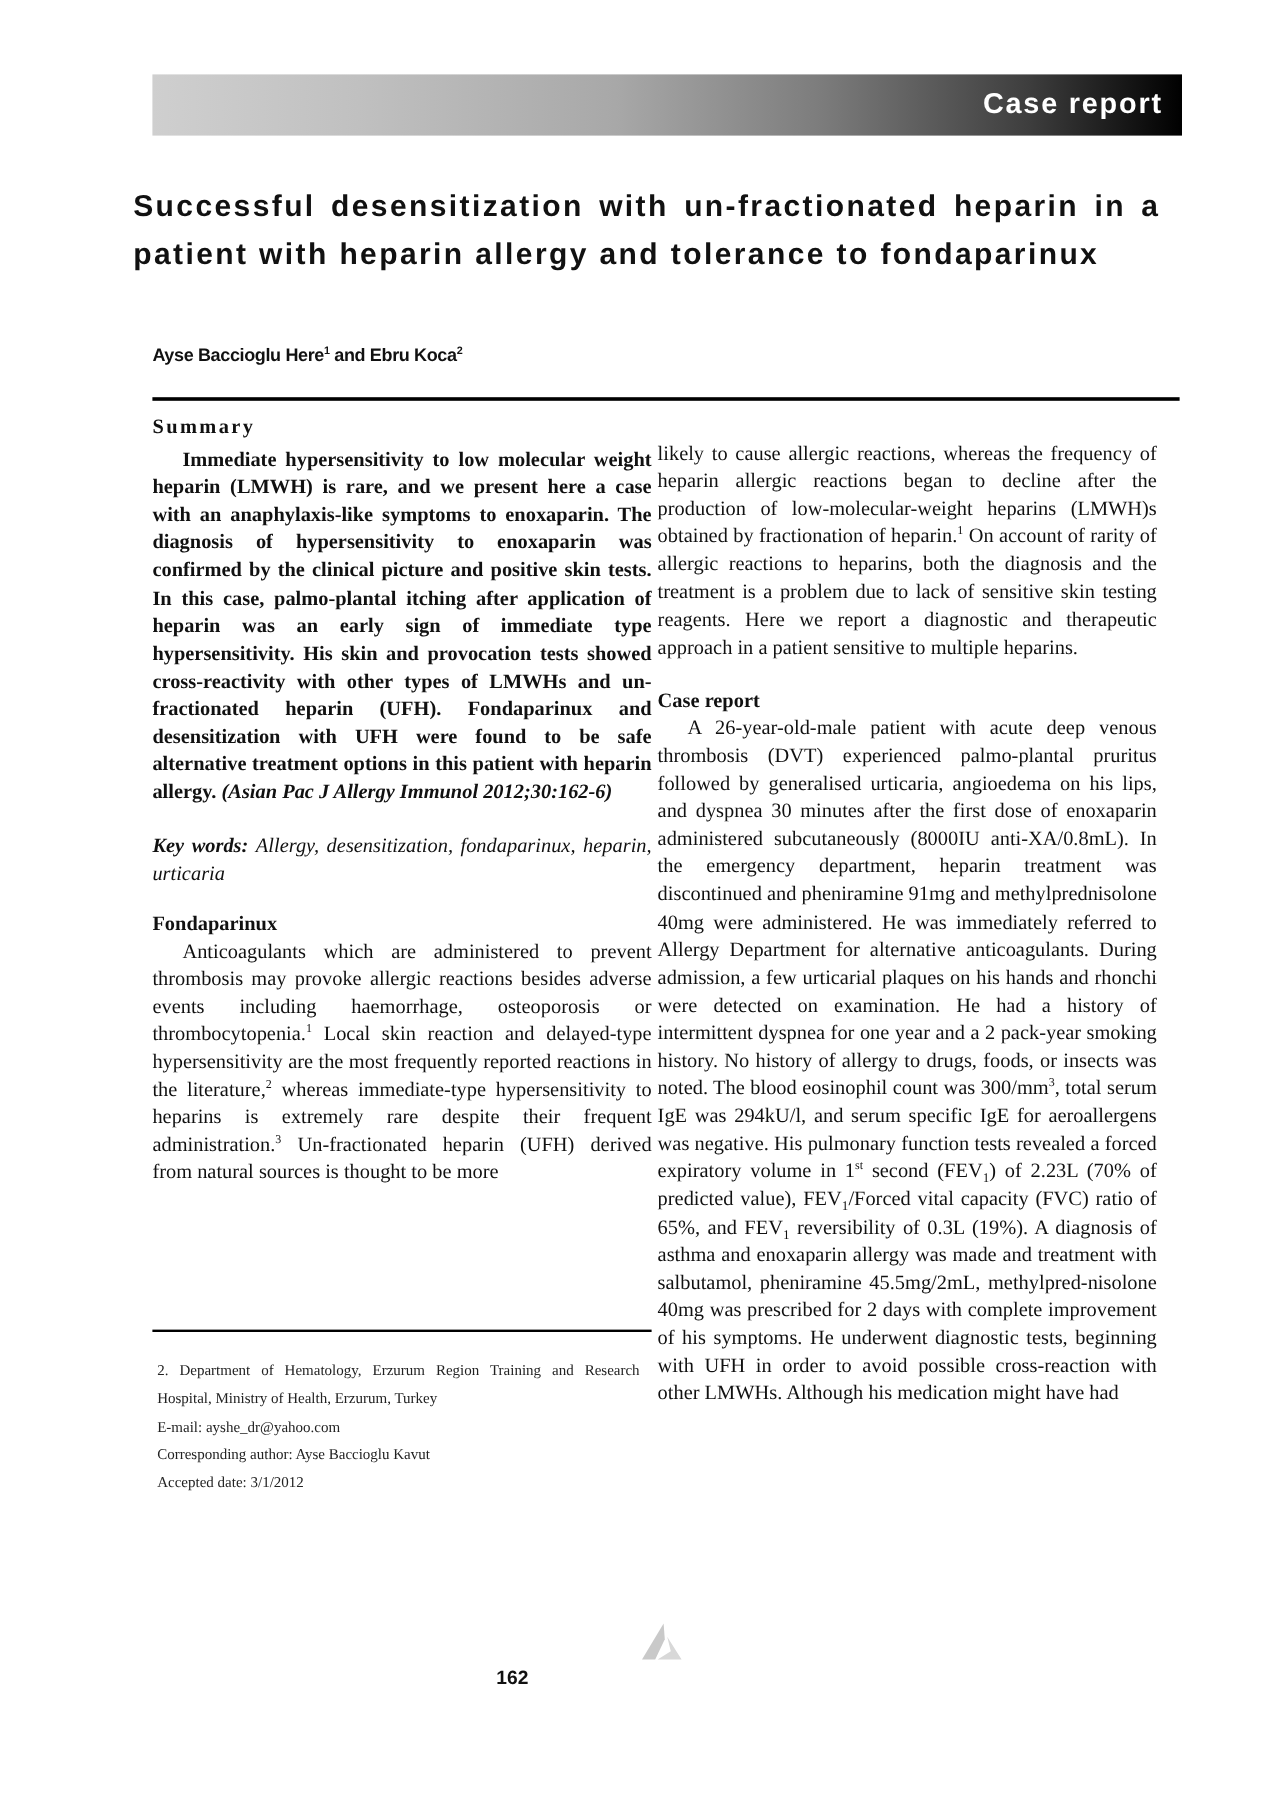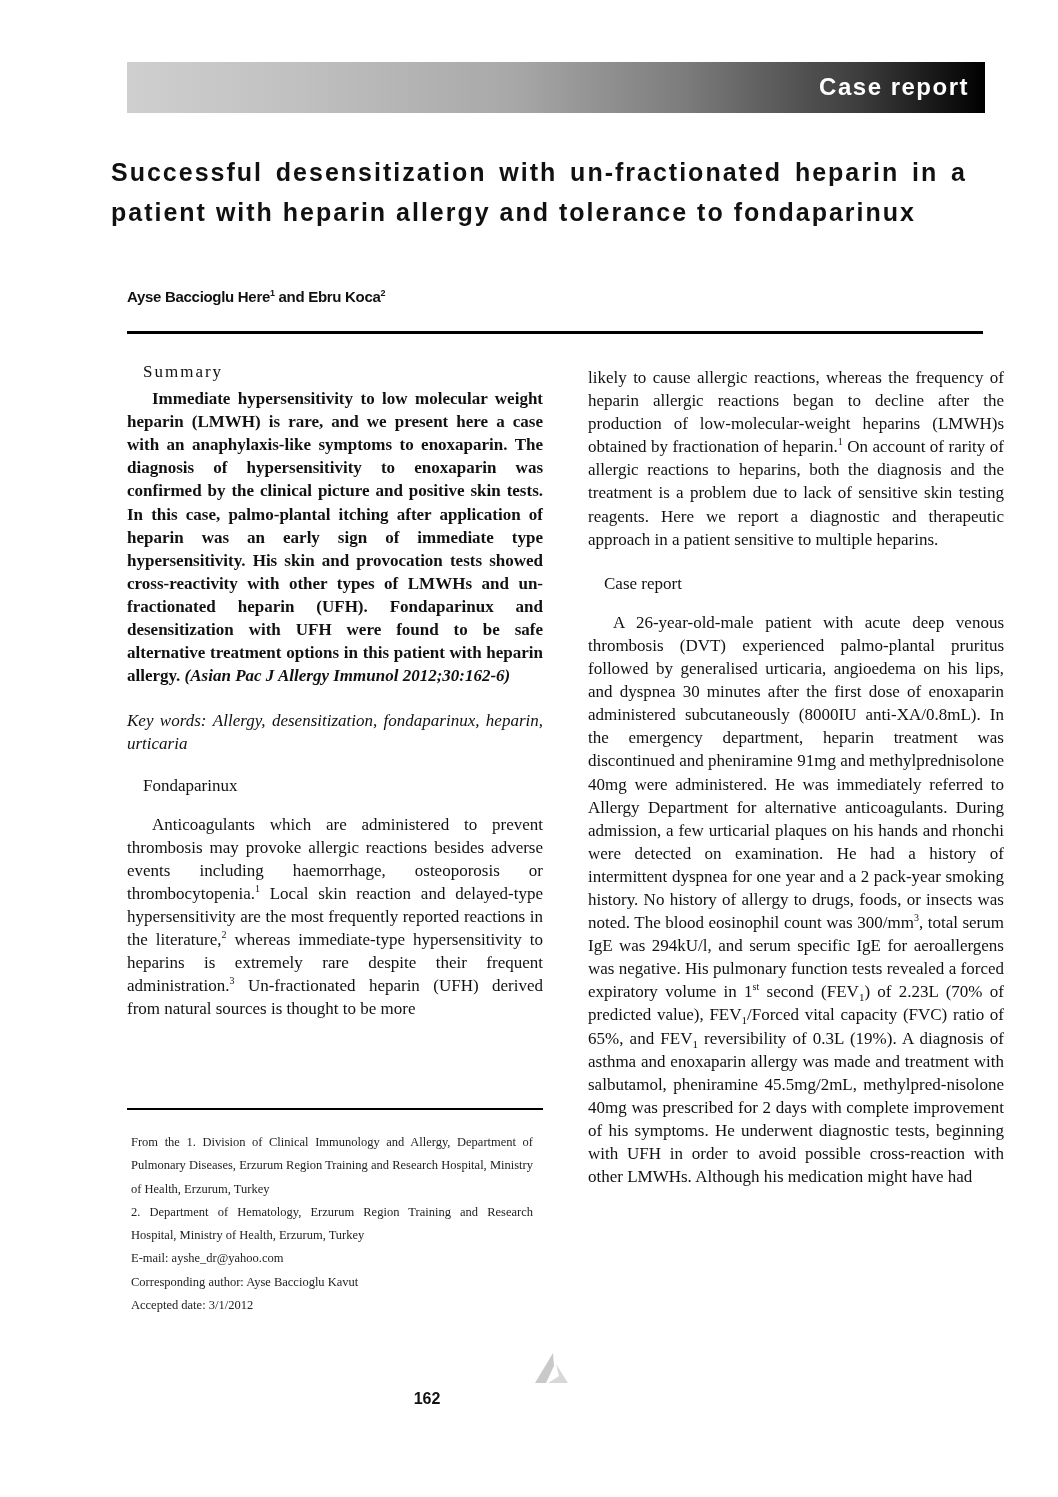--- a/index.html
+++ b/index.html
@@ -18,28 +18,28 @@
     line-height:40px; letter-spacing:2px; text-align:justify; text-align-last:left; margin:0;
   }
   .authors {
     position:absolute; left:127px; top:288px;
     font-family:"Liberation Sans", sans-serif; font-weight:bold; font-size:15px; letter-spacing:-0.3px;
   }
   .authors sup { font-size:9px; }
   .rule-top { position:absolute; left:127px; top:331px; width:856px; height:3px; background:#000; }
   .col { position:absolute; width:416px; font-family:"Liberation Serif", serif; font-size:17px; line-height:23.1px; }
   .col-left { left:127px; top:344px; }
-  .col-right { left:588px; top:366px; }
-  .heading { font-family:"Liberation Serif", serif; font-weight:normal; font-size:17px; margin:16px; }
+  .col-right { left:548px; top:366px; }
+  .heading { font-family:"Liberation Serif", serif; font-weight:bold; font-size:17px; margin:0; }
   .heading.spaced { letter-spacing:2px; }
   p { margin:0; text-align:justify; }
   .indent { text-indent:25px; }
   .bold { font-weight:bold; }
   .cite { font-style:italic; font-weight:bold; }
-  .kw-label { font-style:italic; font-weight:normal; }
+  .kw-label { font-style:italic; font-weight:bold; }
   .kw { font-style:italic; }
   sup { font-size:10px; line-height:0; }
   sub { font-size:11px; line-height:0; }
   .rule-foot { position:absolute; left:127px; top:1108px; width:416px; height:2px; background:#000; }
   .footnotes {
     position:absolute; left:131px; top:1131px; width:402px;
     font-family:"Liberation Serif", serif; font-size:12.5px; line-height:23.3px; color:#222;
   }
   .footnotes div { text-align:justify; }
   .logo { position:absolute; left:532px; top:1352px; width:42px; height:32px; }
@@ -73,21 +73,20 @@
     <span class="kw-label">Key words:</span>
     <span class="kw">Allergy, desensitization, fondaparinux, heparin, urticaria</span>
   </p>
   <h2 class="heading" style="margin-top:18px;">Fondaparinux</h2>
   <p class="indent"><span>Anticoagulants which are administered to prevent thrombosis may provoke allergic reactions besides adverse events including haemorrhage, osteoporosis or thrombocytopenia.</span><sup>1</sup><span> Local skin reaction and delayed-type hypersensitivity are the most frequently reported reactions in the literature,</span><sup>2</sup><span> whereas immediate-type hypersensitivity to heparins is extremely rare despite their frequent administration.</span><sup>3</sup><span> Un-fractionated heparin (UFH) derived from natural sources is thought to be more</span></p>
 </div>
 
 <div class="rule-foot"></div>
 
 <div class="footnotes">
-  <div>From the 1. Division of Clinical Immunology and Allergy, Department of Pulmonary Diseases, Erzurum Region Training and Research Hospital, Ministry of Health, Erzurum, Turkey</div>
   <div>2. Department of Hematology, Erzurum Region Training and Research Hospital, Ministry of Health, Erzurum, Turkey</div>
   <div>E-mail: ayshe_dr@yahoo.com</div>
   <div>Corresponding author: Ayse Baccioglu Kavut</div>
   <div>Accepted date: 3/1/2012</div>
 </div>
 
 <div class="col col-right">
   <p><span>likely to cause allergic reactions, whereas the frequency of heparin allergic reactions began to decline after the production of low-molecular-weight heparins (LMWH)s obtained by fractionation of heparin.</span><sup>1</sup><span> On account of rarity of allergic reactions to heparins, both the diagnosis and the treatment is a problem due to lack of sensitive skin testing reagents. Here we report a diagnostic and therapeutic approach in a patient sensitive to multiple heparins.</span></p>
   <h2 class="heading" style="margin-top:21px;">Case report</h2>
   <p class="indent"><span>A 26-year-old-male patient with acute deep venous thrombosis (DVT) experienced palmo-plantal pruritus followed by generalised urticaria, angioedema on his lips, and dyspnea 30 minutes after the first dose of enoxaparin administered subcutaneously (8000IU anti-XA/0.8mL). In the emergency department, heparin treatment was discontinued and pheniramine 91mg and methylprednisolone 40mg were administered. He was immediately referred to Allergy Department for alternative anticoagulants. During admission, a few urticarial plaques on his hands and rhonchi were detected on examination. He had a history of intermittent dyspnea for one year and a 2 pack-year smoking history. No history of allergy to drugs, foods, or insects was noted. The blood eosinophil count was 300/mm</span><sup>3</sup><span>, total serum IgE was 294kU/l, and serum specific IgE for aeroallergens was negative. His pulmonary function tests revealed a forced expiratory volume in 1</span><sup>st</sup><span> second (FEV</span><sub>1</sub><span>) of 2.23L (70% of predicted value), FEV</span><sub>1</sub><span>/Forced vital capacity (FVC) ratio of 65%, and FEV</span><sub>1</sub><span> reversibility of 0.3L (19%). A diagnosis of asthma and enoxaparin allergy was made and treatment with salbutamol, pheniramine 45.5mg/2mL, methylpred-nisolone 40mg was prescribed for 2 days with complete improvement of his symptoms. He underwent diagnostic tests, beginning with UFH in order to avoid possible cross-reaction with other LMWHs. Although his medication might have had</span></p>

